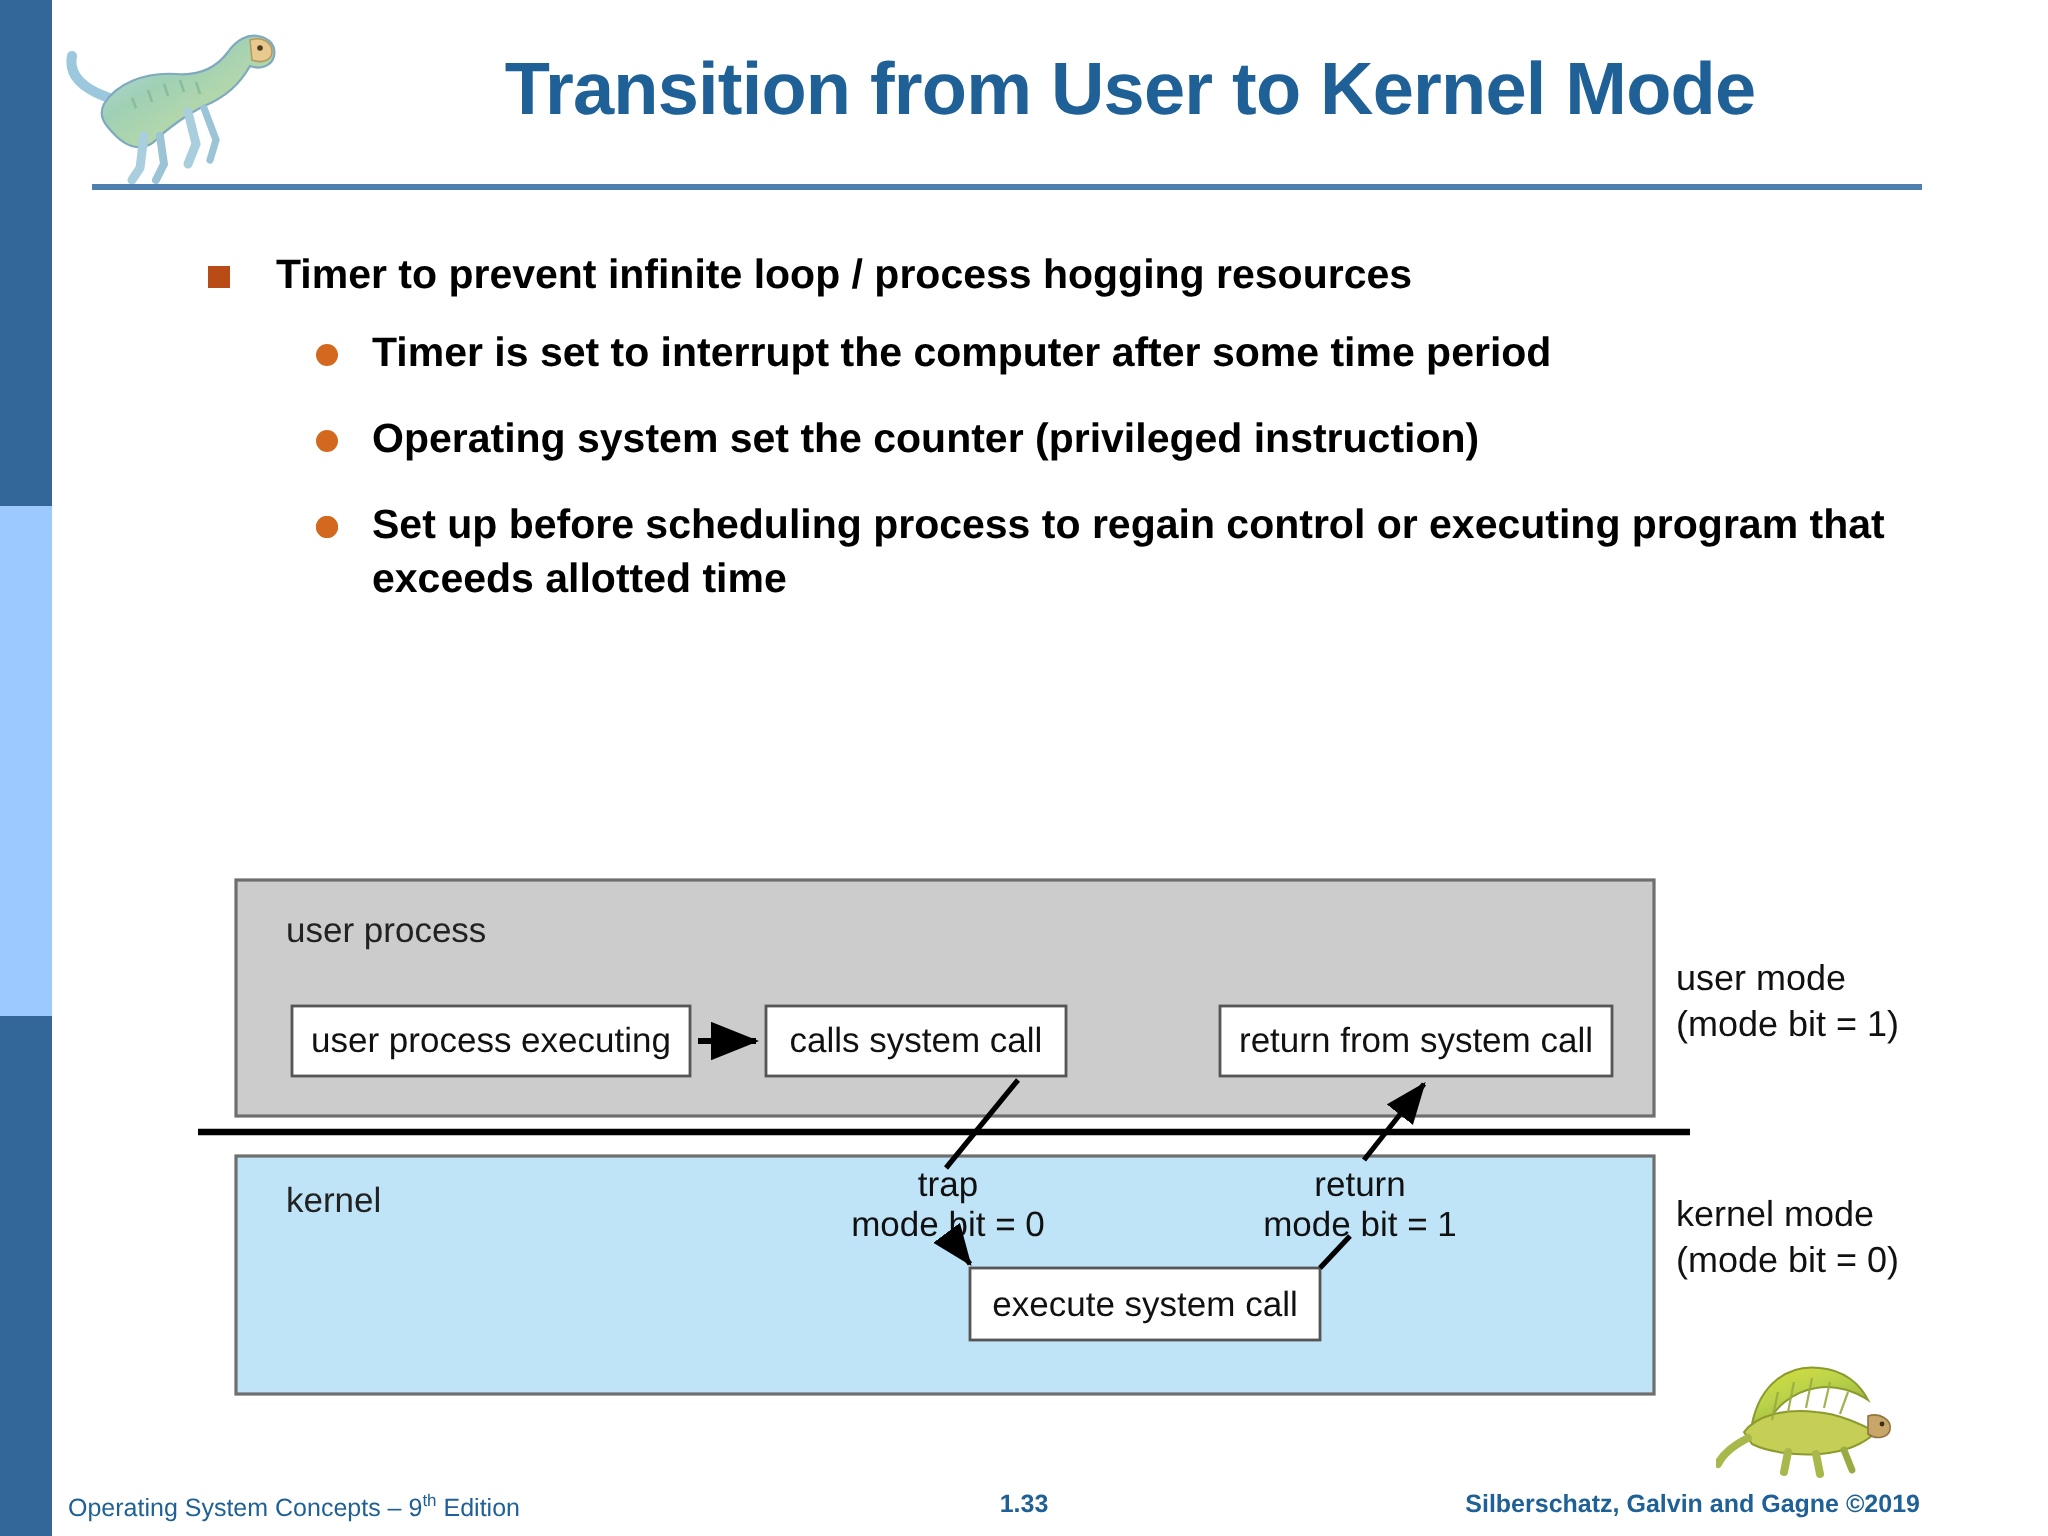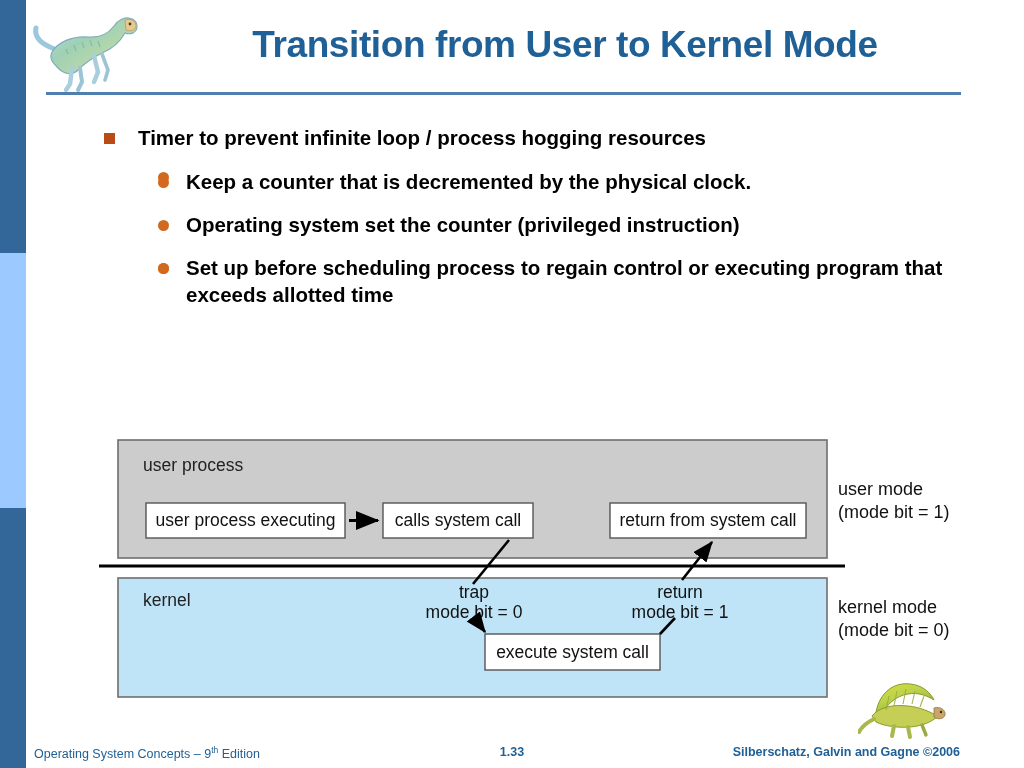--- a/index.html
+++ b/index.html
@@ -204,26 +204,23 @@
 
   <div class="bullets">
 
     <div class="b1">
       <span class="marker"></span>
       <span>Timer to prevent infinite loop / process hogging resources</span>
     </div>
 
     <div class="b2">
       <span class="marker"></span>
-    </div>
-
-    <div class="b2">
-      <span class="marker"></span>
-      <span>Keep a counter that is decremented by the physical clock.</span>
-    </div>
+      <span>Timer is set to interrupt the computer after some time period</span>
+    </div>
+
 
     <div class="b2">
       <span class="marker"></span>
       <span>Operating system set the counter (privileged instruction)</span>
     </div>
 
     <div class="b2">
       <span class="marker"></span>
     </div>
 
@@ -312,15 +309,15 @@
       <path d="M64 53 L68 63" stroke="#9AAA42" stroke-width="3.4" stroke-linecap="round"></path>
 
       <path d="M28 38 L31 24 M36 34 L39 19 M45 32 L48 17 M54 32 L57 19 M62 35 L66 24" stroke="#9AAA42" stroke-width="1.1" fill="none" opacity="0.9"></path>
     </svg>
   </div>
 
   <div class="footer-left"><span>Operating System Concepts </span><span>– 9</span><sup>th</sup><span> Edition</span></div>
 
   <div class="footer-center">1.33</div>
 
-  <div class="footer-right">Silberschatz, Galvin and Gagne ©2006</div>
+  <div class="footer-right">Silberschatz, Galvin and Gagne ©2019</div>
 
 </div>
 
 </body></html>

